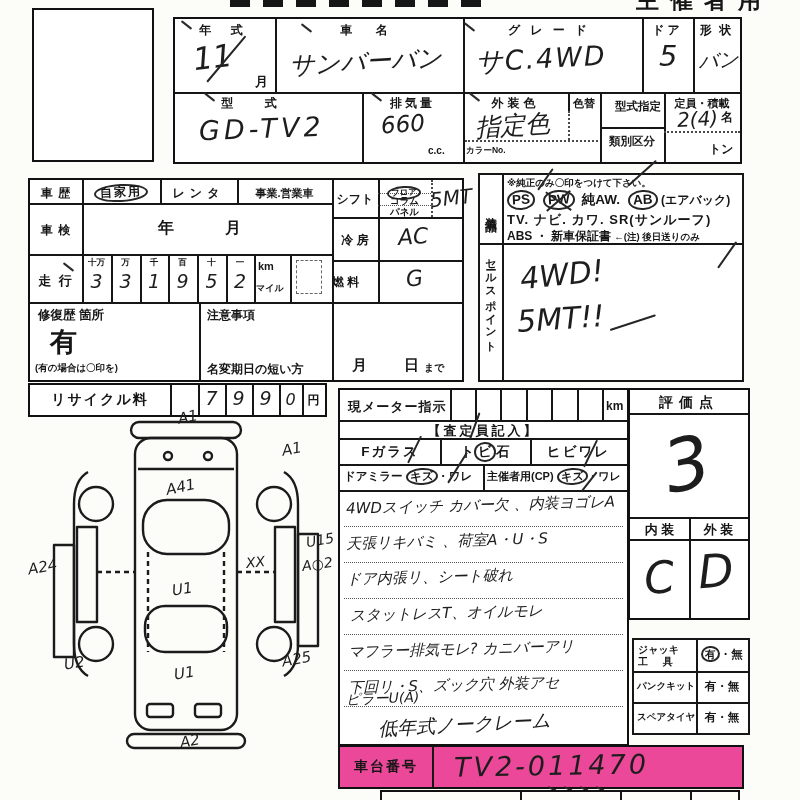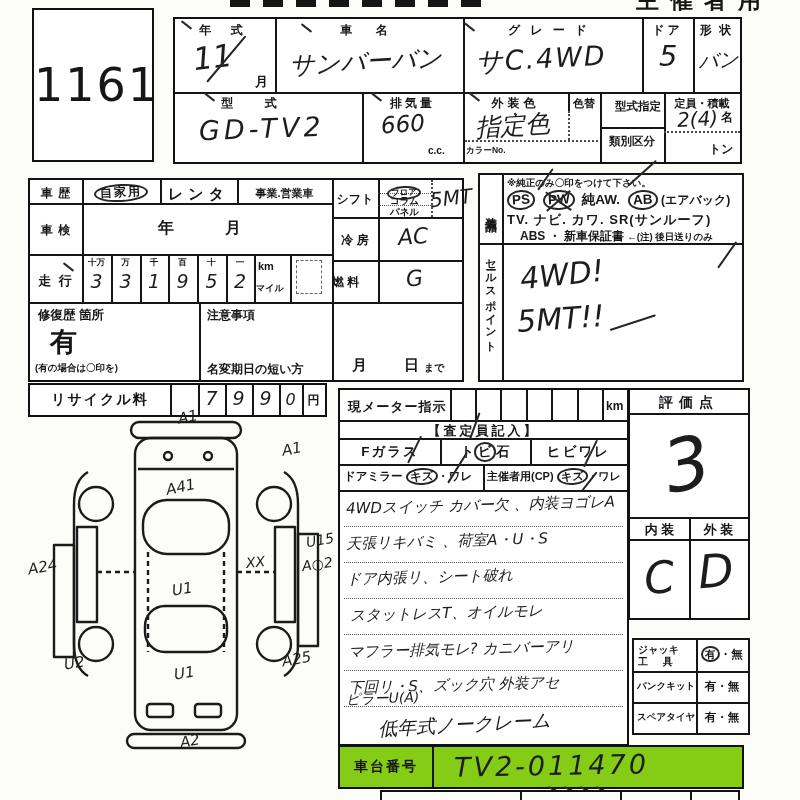--- a/index.html
+++ b/index.html
@@ -29,21 +29,20 @@
 <body>
 
 <div class="a" style="left:0;top:0;width:800px;height:800px">
 
   <div class="a" style="left:230px;top:0;width:262px;height:7px;background:repeating-linear-gradient(90deg,#161616 0 20px,transparent 20px 33px)"></div>
   <div class="a" style="left:636px;top:0;width:164px;height:11px;overflow:hidden">
     <div class="lb" style="font-size:23px;letter-spacing:11px;margin-top:-15px">主催者用</div>
   </div>
 
   <div class="bx3" style="left:32px;top:8px;width:118px;height:150px;background:#fff">
-    <div class="a ctr" style="left:0;right:0;top:48px;font-size:46px;letter-spacing:2px;font-family:'DejaVu Sans',sans-serif">1161</div>
   </div>
 
   <div class="bx3" style="left:173px;top:17px;width:565px;height:143px;background:#fff">
     <div class="hl" style="left:0;top:73px;width:565px"></div>
     <div class="vl" style="left:100px;top:0;height:73px"></div>
     <div class="vl" style="left:288px;top:0;height:143px"></div>
     <div class="vl" style="left:467px;top:0;height:73px"></div>
     <div class="vl" style="left:518px;top:0;height:73px"></div>
     <div class="vl" style="left:187px;top:73px;height:70px"></div>
     <div class="vl" style="left:425px;top:73px;height:70px"></div>
@@ -97,21 +96,21 @@
     <div class="hl" style="left:0;top:122px;width:432px"></div>
     <div class="vl" style="left:302px;top:0;height:200px"></div>
     <div class="vl" style="left:52px;top:0;height:122px"></div>
     <div class="vl" style="left:130px;top:0;height:23px"></div>
     <div class="vl" style="left:207px;top:0;height:23px"></div>
 
     <div class="lb a ctr" style="left:0;top:5px;width:52px;font-size:12px;letter-spacing:1px">車 歴</div>
     <div class="a ctr" style="left:52px;top:2px;width:78px">
       <span class="oval lb" style="font-size:12px;letter-spacing:2px">自家用</span>
     </div>
-    <div class="lb a ctr" style="left:130px;top:5px;width:77px;font-size:15px;letter-spacing:5px">レンタ</div>
+    <div class="lb a ctr" style="left:130px;top:5px;width:77px;font-size:12px;letter-spacing:5px">レンタ</div>
     <div class="lb a ctr" style="left:207px;top:6px;width:95px;font-size:11px">事業.営業車</div>
 
     <div class="lb a ctr" style="left:0;top:42px;width:52px;font-size:12px;letter-spacing:1px">車 検</div>
     <div class="lb a" style="left:128px;top:38px;font-size:16px">年</div>
     <div class="lb a" style="left:195px;top:38px;font-size:16px">月</div>
 
     <div class="lb a ctr" style="left:0;top:92px;width:52px;font-size:13px;letter-spacing:2px">走 行</div>
     <div class="vl" style="left:81px;top:74px;height:48px"></div>
     <div class="vl" style="left:110px;top:74px;height:48px"></div>
     <div class="vl" style="left:138px;top:74px;height:48px"></div>
@@ -169,21 +168,21 @@
     <div class="lb a vtxt ctr" style="left:2px;top:4px;height:62px;font-size:12px">装備品</div>
     <div class="lb a" style="left:27px;top:2px;font-size:9.5px">※純正のみ〇印をつけて下さい。</div>
     <div class="a" style="left:27px;top:15px;font-size:13.5px;font-weight:bold;white-space:nowrap">
       <span class="oval" style="padding:0 3px">PS</span><span>&nbsp;</span>
       <span class="oval xov" style="padding:0 3px">PW</span><span>&nbsp;</span>
       <span>純AW.</span><span>&nbsp;</span>
       <span class="oval" style="padding:0 3px">AB</span>
       <span style="font-size:12px">(エアバック)</span>
     </div>
     <div class="lb a" style="left:27px;top:36px;font-size:13px;letter-spacing:1px">TV. ナビ. カワ. SR(サンルーフ)</div>
-    <div class="lb a" style="left:40px;top:53px;font-size:12px;white-space:nowrap">
+    <div class="lb a" style="left:27px;top:53px;font-size:12px;white-space:nowrap">
       <span>ABS ・ 新車保証書</span>
       <span style="font-size:9.5px">←(注) 後日送りのみ</span>
     </div>
     <div class="pen" style="left:148px;top:10px;width:38px;transform:rotate(-42deg)"></div>
     <div class="pen" style="left:58px;top:14px;width:26px;transform:rotate(-55deg)"></div>
   </div>
 
   <div class="bx" style="left:478px;top:243px;width:262px;height:135px;background:#fff">
     <div class="vl" style="left:22px;top:0;height:135px"></div>
     <div class="lb a vtxt" style="left:3px;top:6px;height:126px;font-size:11px;letter-spacing:1px">セールスポイント</div>
@@ -330,21 +329,21 @@
     <div class="lb a" style="left:3px;top:40px;font-size:9.5px">パンクキット</div>
     <div class="a ctr" style="left:62px;top:39px;width:52px;font-size:11.5px;font-weight:bold;white-space:nowrap">
       <span>有</span><span>・</span><span>無</span>
     </div>
     <div class="lb a" style="left:3px;top:71px;font-size:9.5px">スペアタイヤ</div>
     <div class="a ctr" style="left:62px;top:70px;width:52px;font-size:11.5px;font-weight:bold;white-space:nowrap">
       <span>有</span><span>・</span><span>無</span>
     </div>
   </div>
 
-  <div class="bx3" style="left:338px;top:745px;width:402px;height:40px;background:#84cc16">
+  <div class="bx3" style="left:338px;top:745px;width:402px;height:40px;background:#ec4899">
     <div class="vl" style="left:92px;top:0;height:40px"></div>
     <div class="lb a ctr" style="left:0;top:11px;width:92px;font-size:14px;letter-spacing:2px">車台番号</div>
     <div class="hw a" style="left:114px;top:3px;font-size:27px;letter-spacing:3px;transform:rotate(-1deg)">TV2-011470</div>
   </div>
 
 
   <div class="pen" style="left:548px;top:786px;width:9px;transform:rotate(24deg)"></div>
   <div class="pen" style="left:564px;top:786px;width:9px;transform:rotate(24deg)"></div>
   <div class="pen" style="left:580px;top:786px;width:9px;transform:rotate(24deg)"></div>
   <div class="pen" style="left:596px;top:786px;width:9px;transform:rotate(24deg)"></div>

